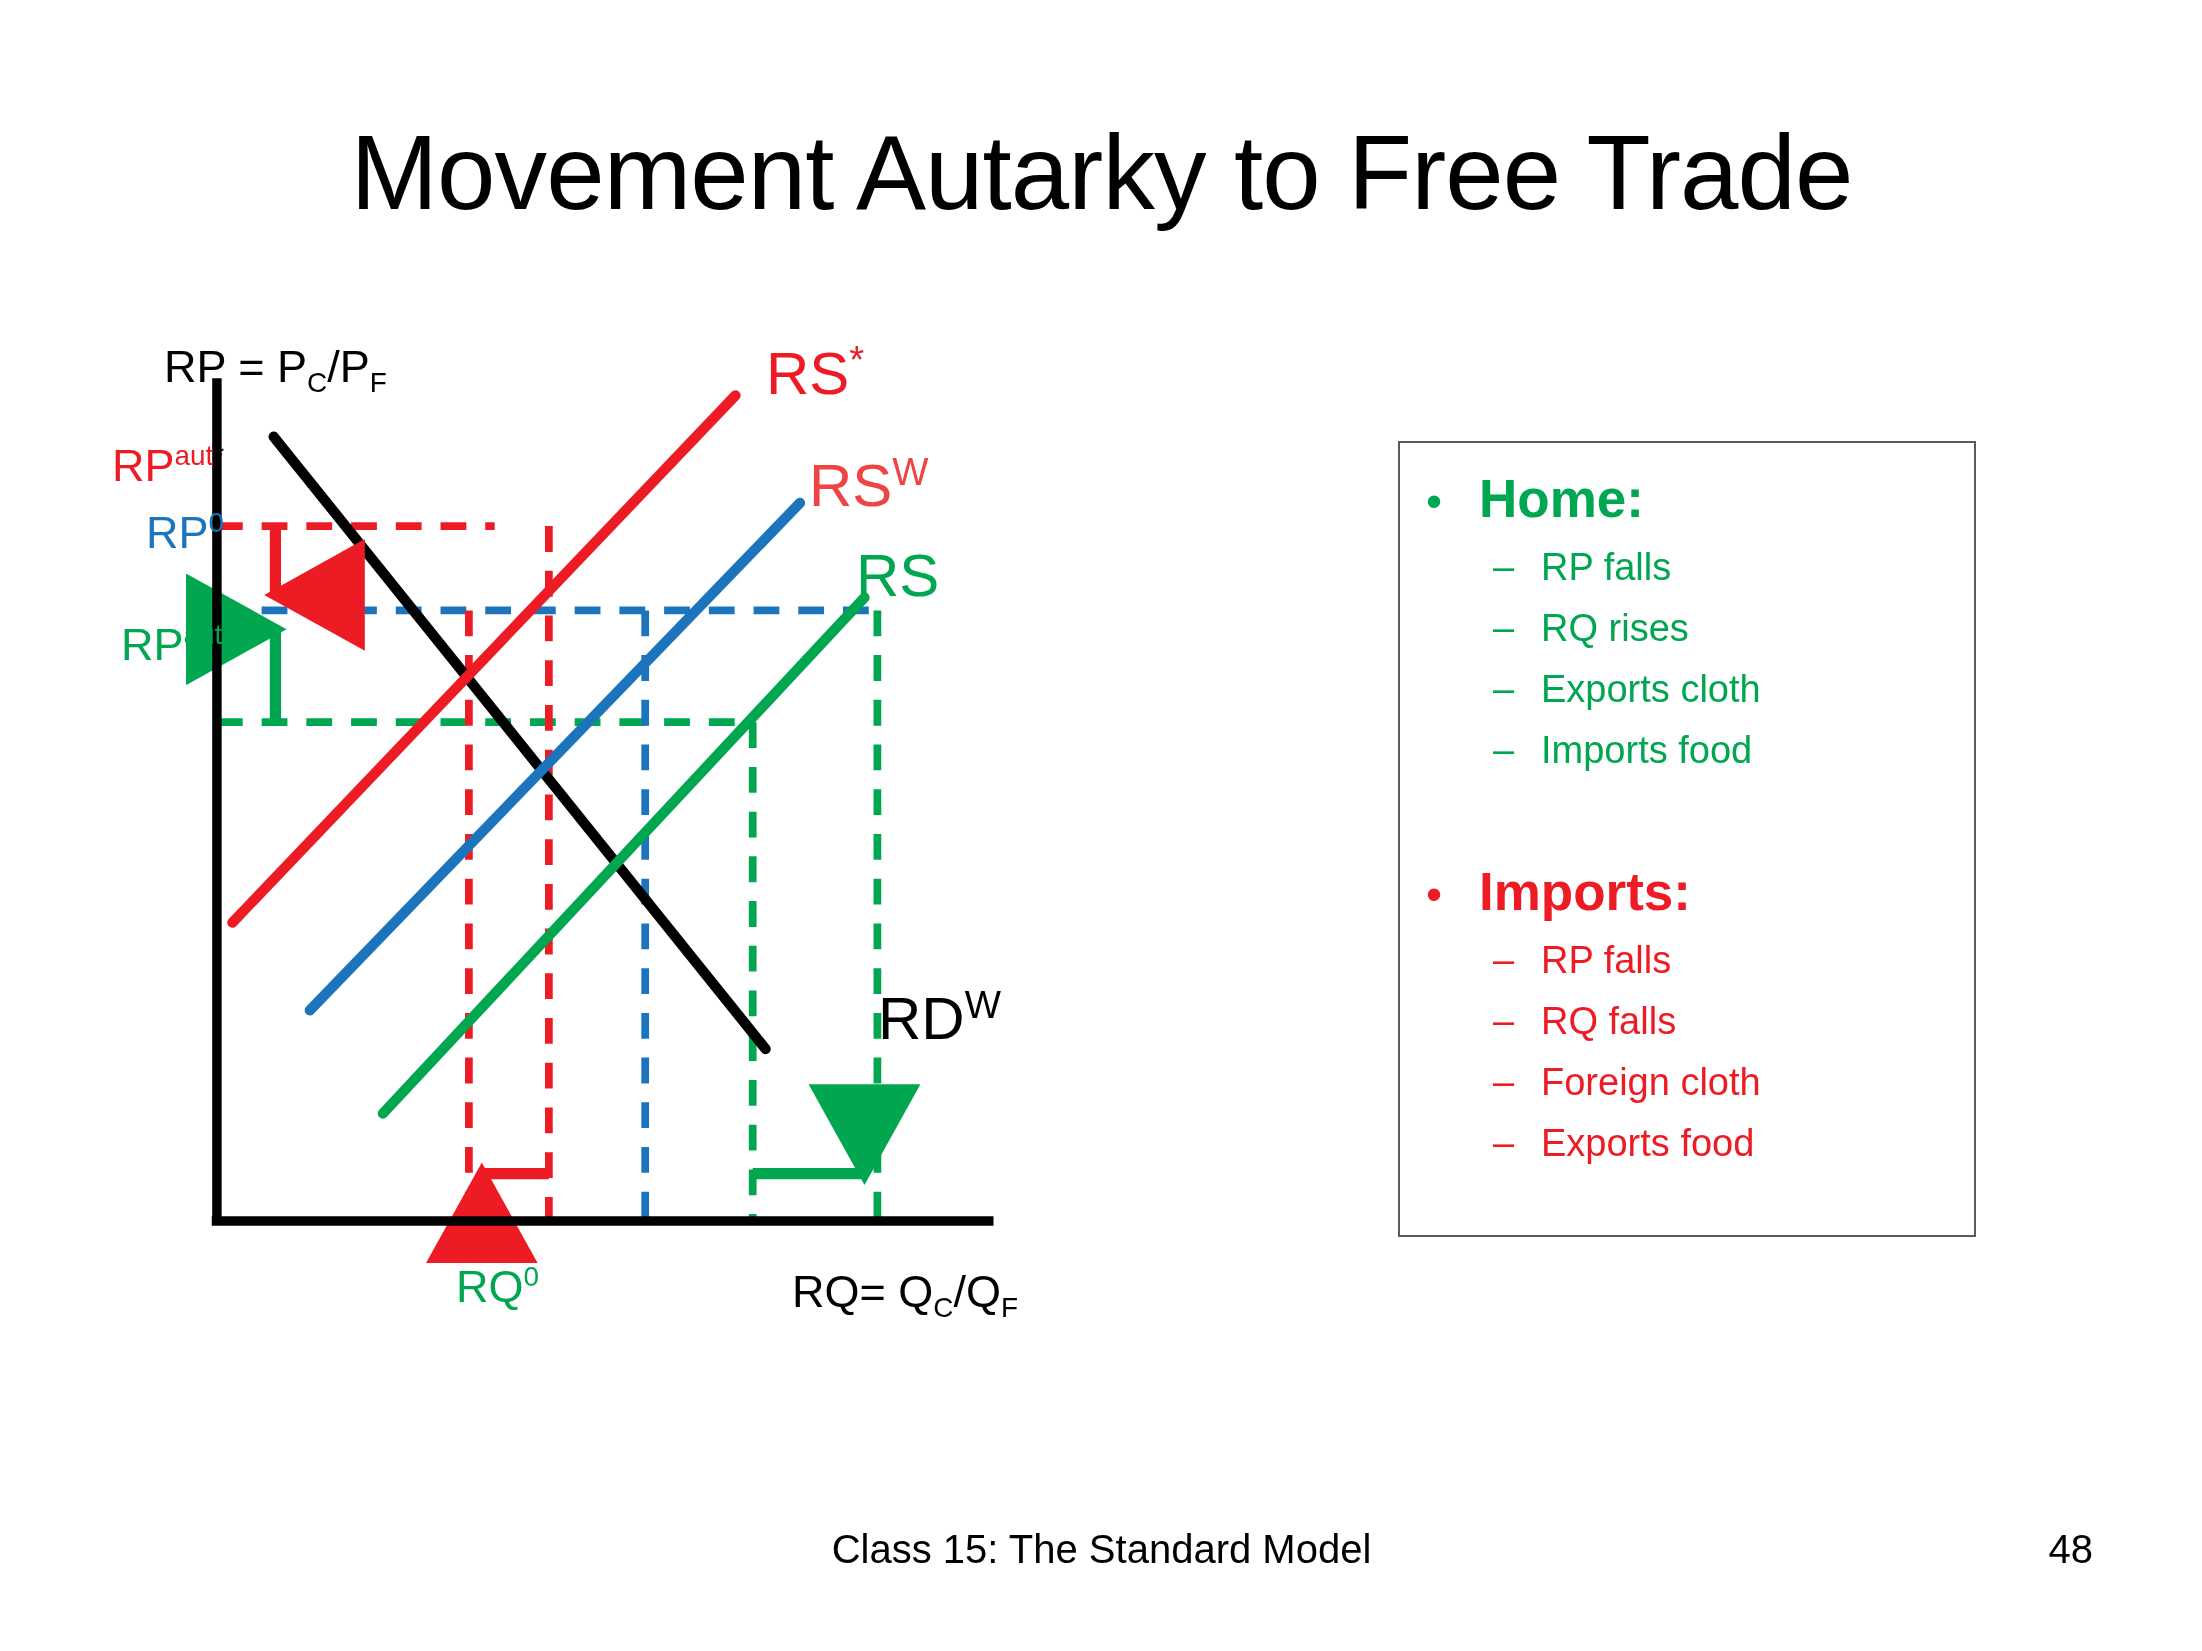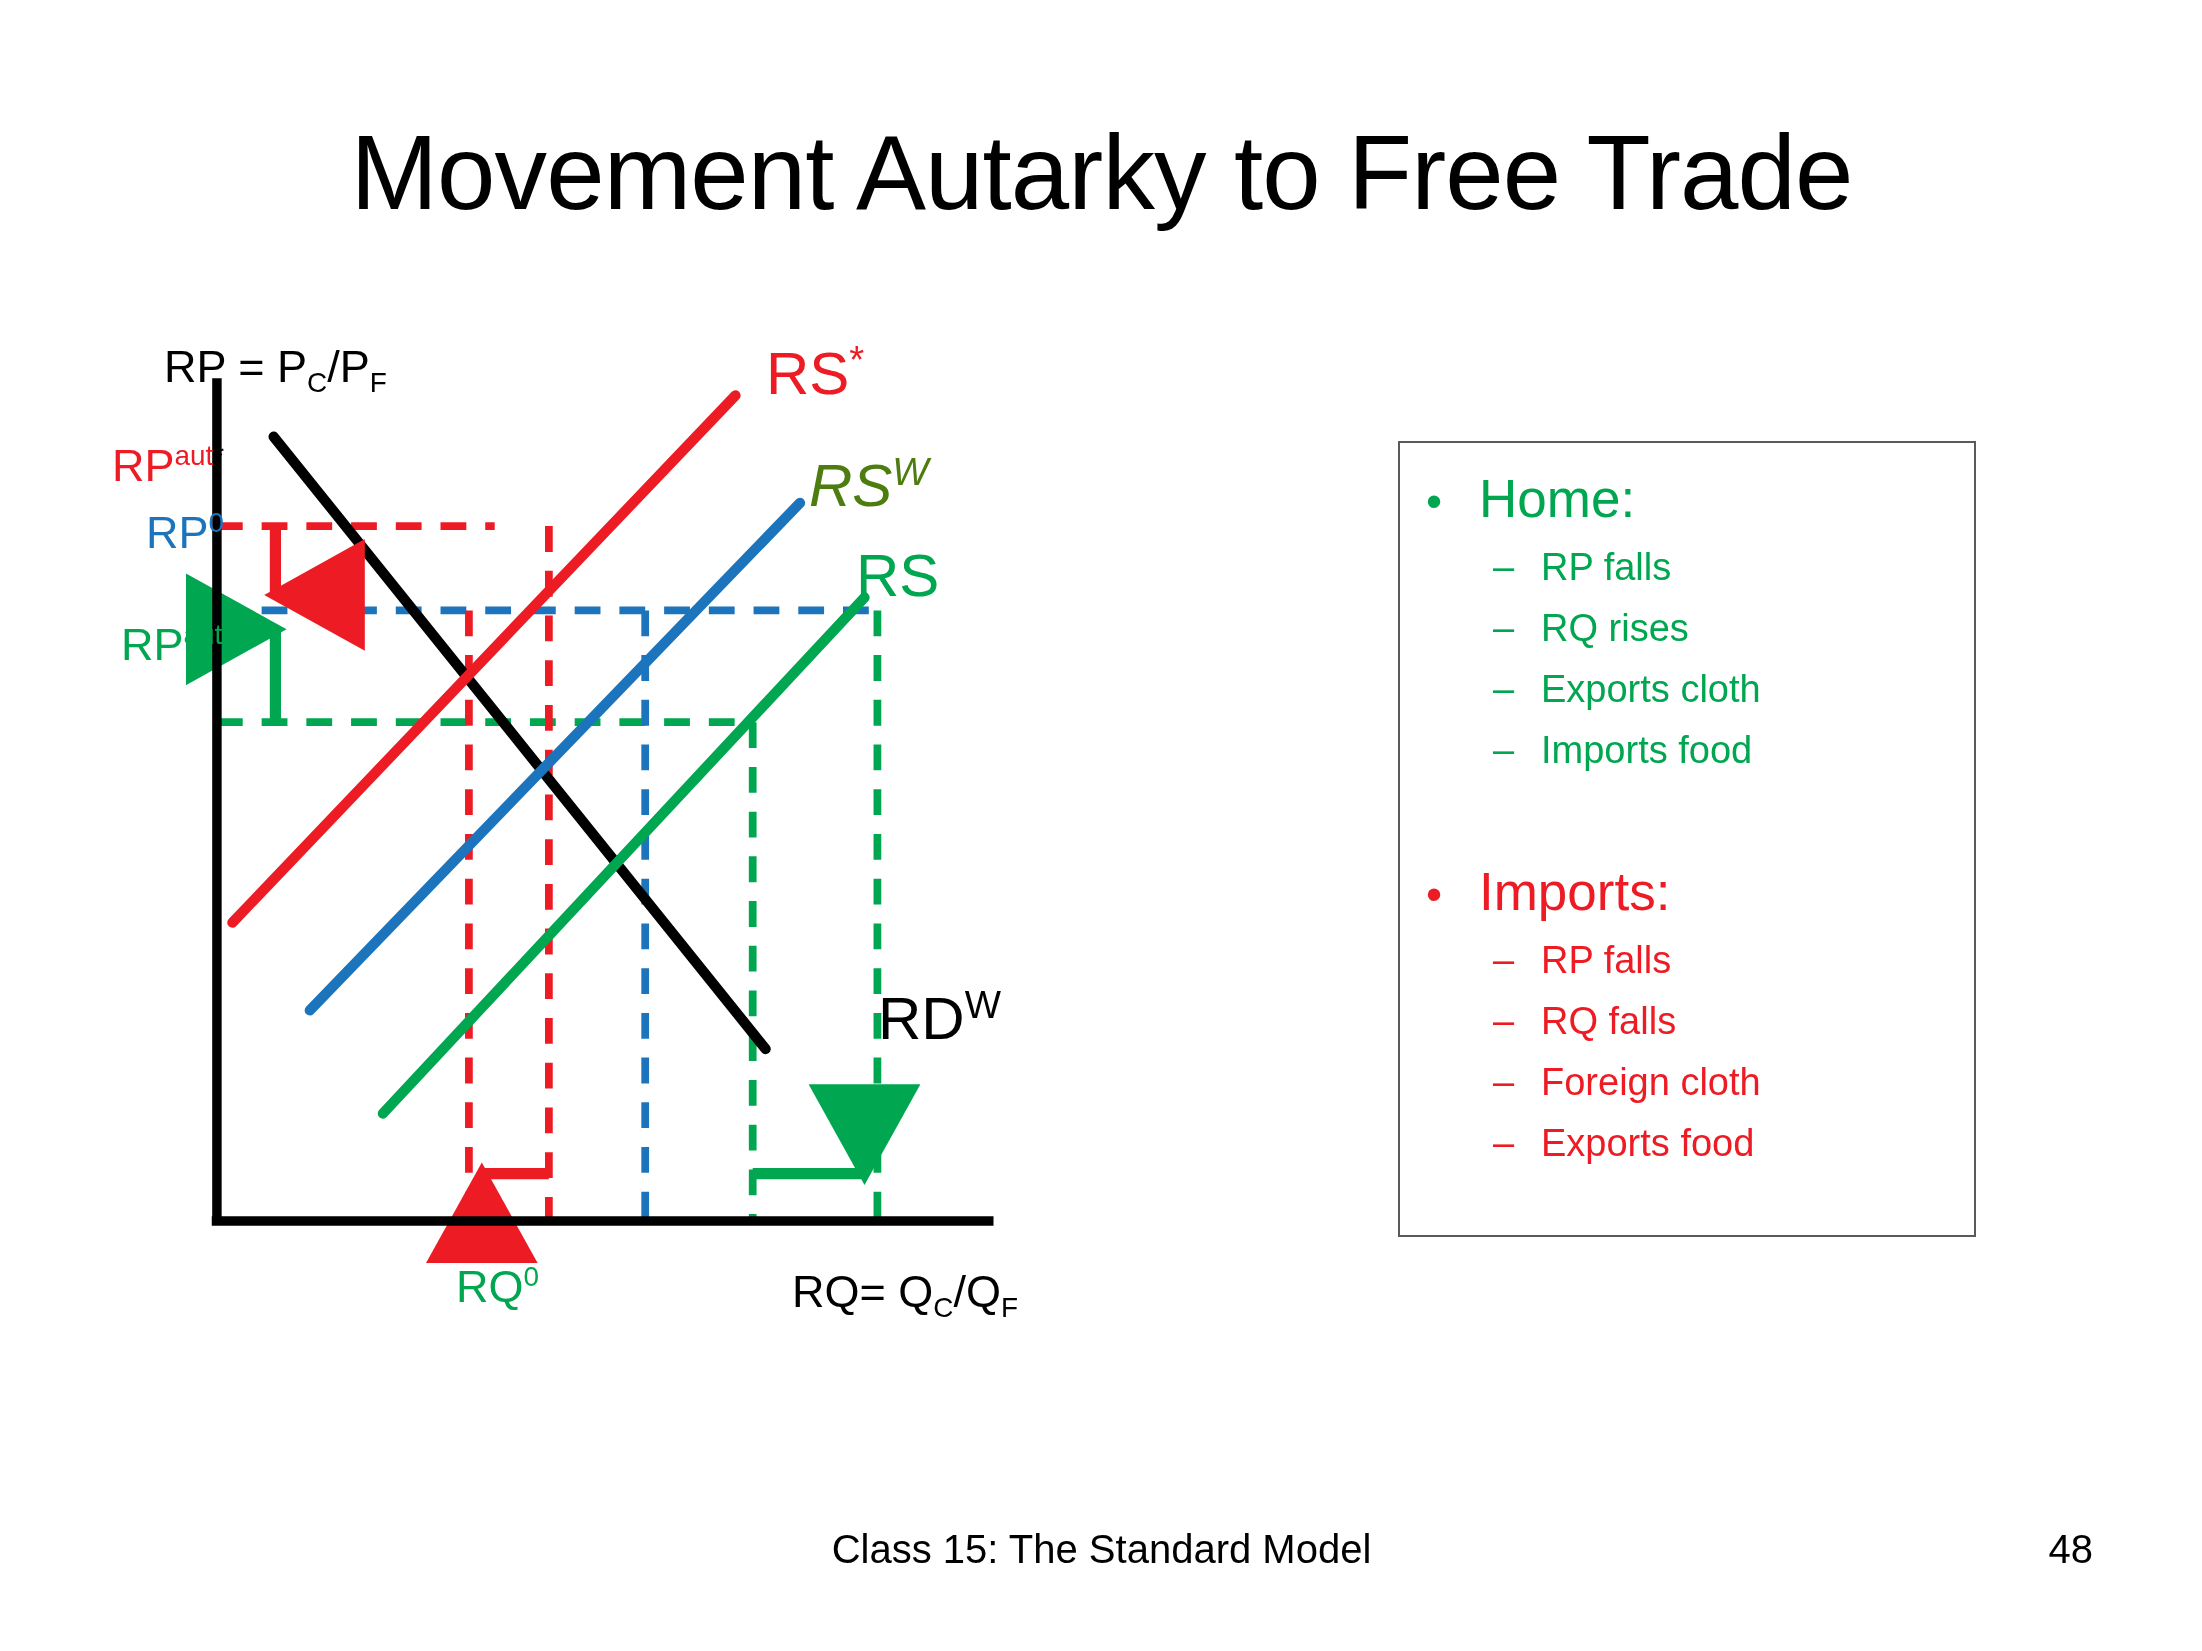--- a/index.html
+++ b/index.html
@@ -100,21 +100,21 @@
   }
 
   .curve-label {
     position: absolute;
     font-size: 60px;
     white-space: nowrap;
     line-height: 1;
   }
   .curve-label sup { font-size: 0.64em; line-height: 0; }
   #curve-label-rs-star { left: 568px; top: -17px; color: #ED1C24; }
-  #curve-label-rs-w    { left: 611px; top: 95px; color: #4d7c0f; font-style: italic; }
+  #curve-label-rs-w    { left: 611px; top: 95px; color: #ef4444; }
   #curve-label-rs      { left: 658px; top: 185px; color: #00A650; }
   #curve-label-rd-w    { left: 680px; top: 628px; color: #000000; }
 
   
   #info-panel {
     position: absolute;
     left: 1398px;
     top: 441px;
     width: 578px;
     height: 796px;
@@ -132,21 +132,21 @@
     font-size: 53px;
     line-height: 1.0;
     padding-left: 26px;
   }
   .panel-bullet {
     font-size: 46px;
     line-height: 1;
     width: 53px;
     flex: 0 0 53px;
   }
-  .panel-heading-text { white-space: nowrap; }
+  .panel-heading-text { white-space: nowrap; font-weight: bold; }
 
   .panel-sub-item {
     display: flex;
     align-items: baseline;
     font-size: 38px;
     line-height: 1.0;
     padding-left: 93px;
     margin-top: 23px;
   }
   .panel-dash {

